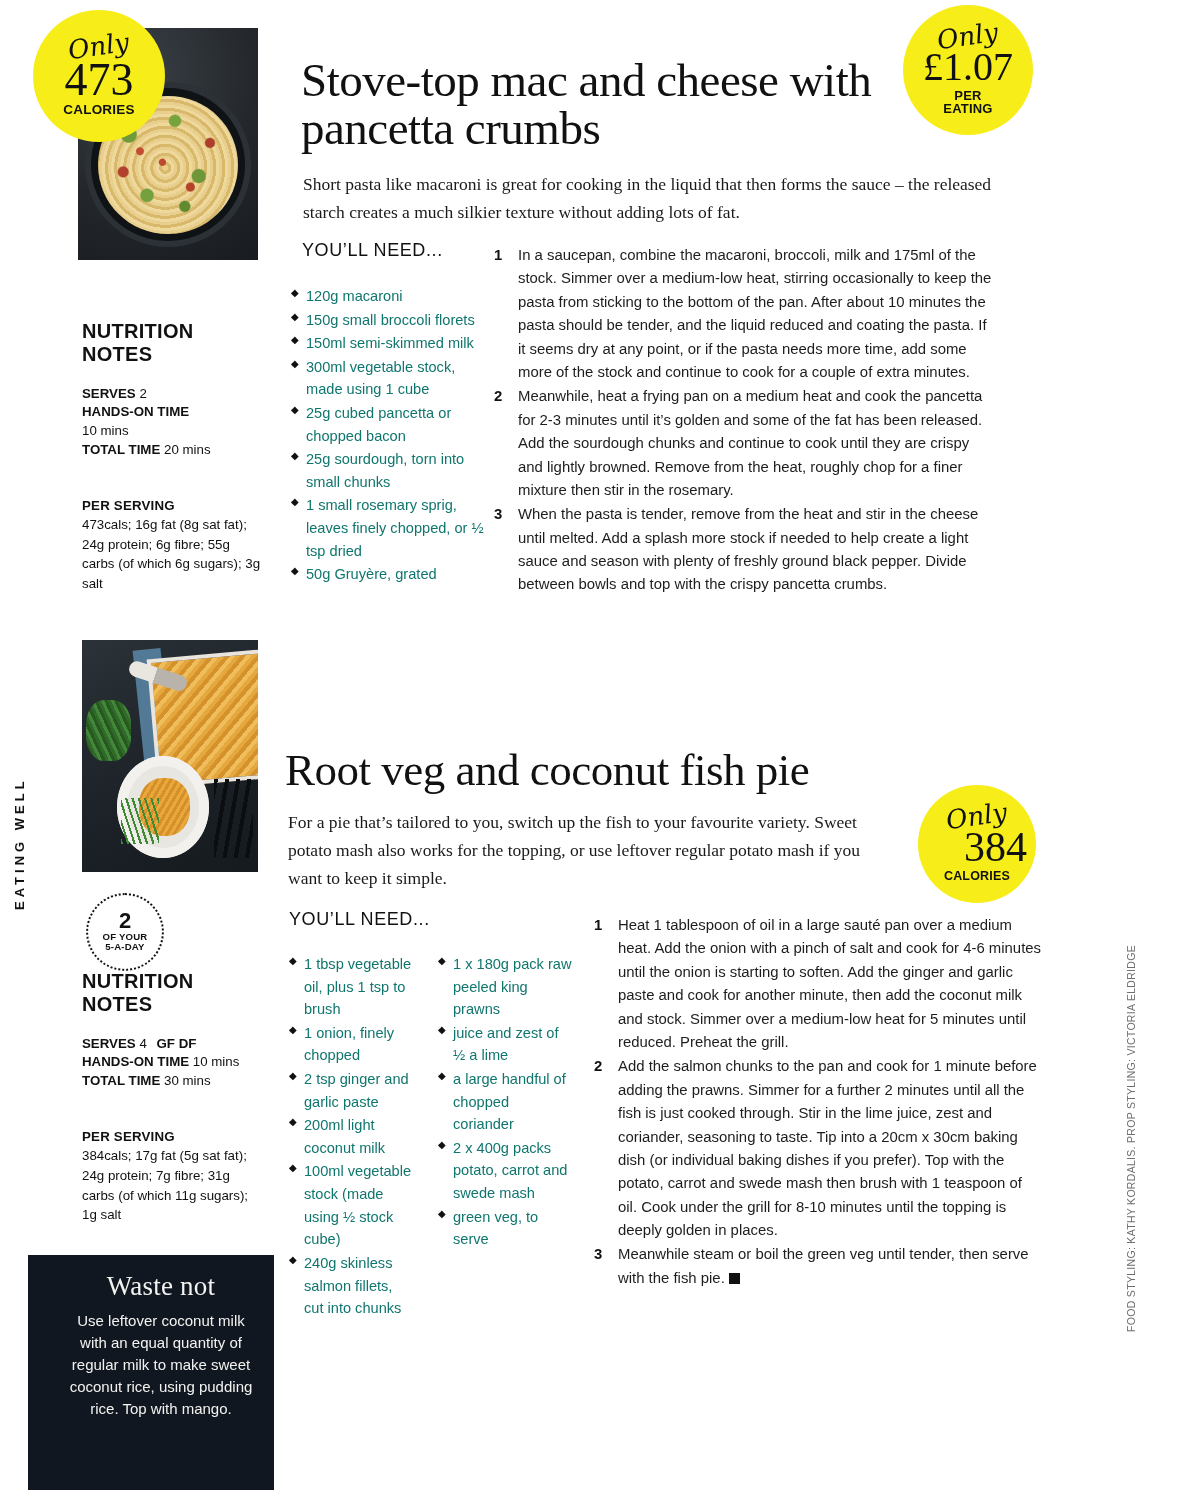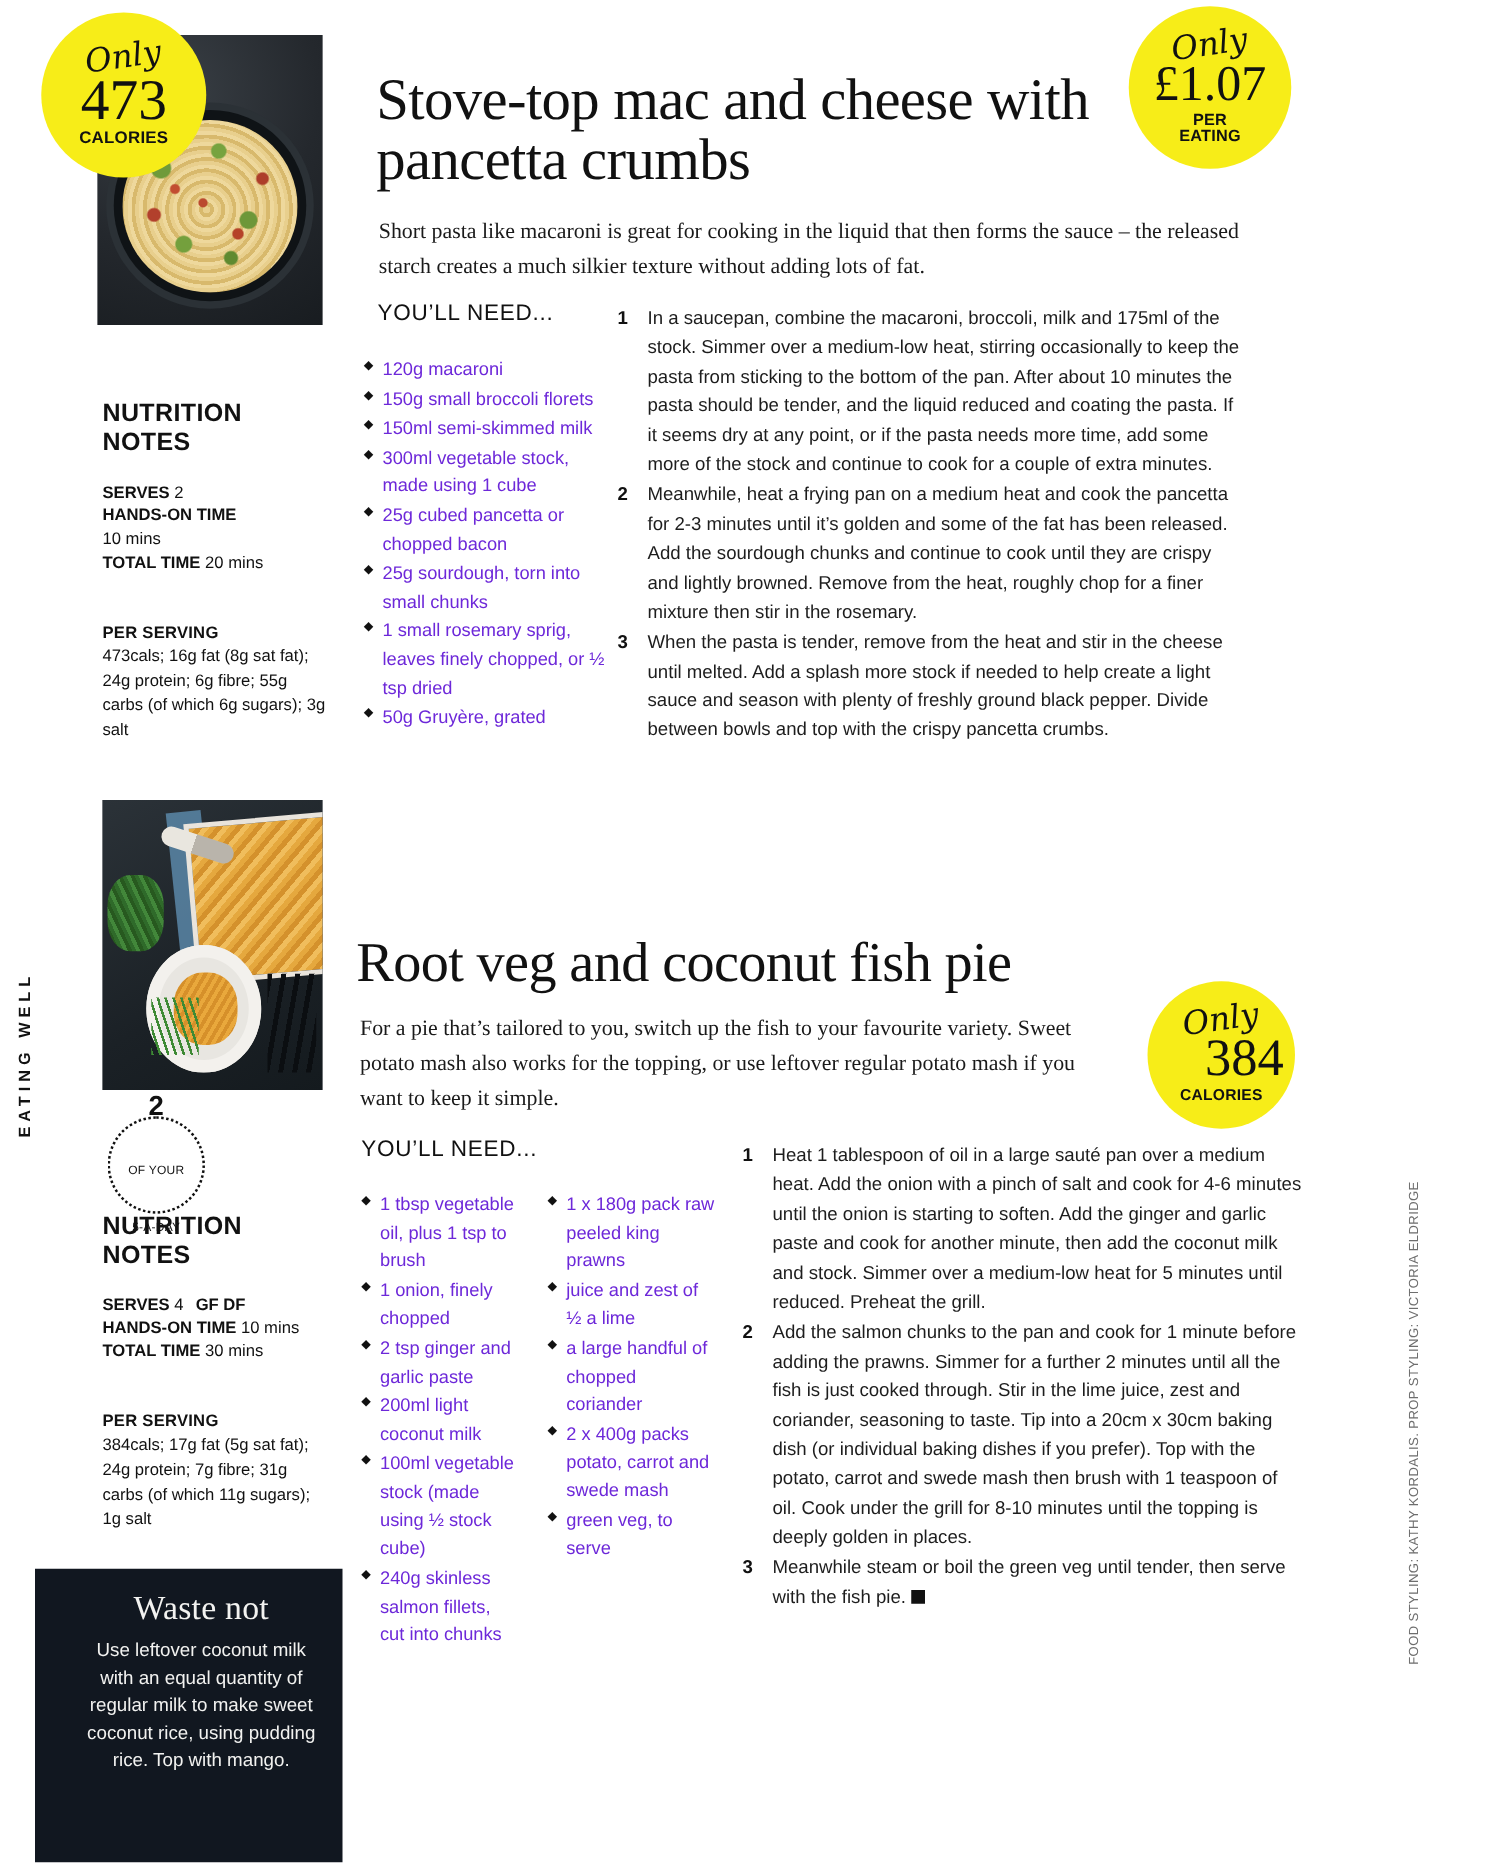--- a/index.html
+++ b/index.html
@@ -187,21 +187,21 @@
   #yn-1{left:302px;top:240px;}
   #yn-2{left:289px;top:909px;}
 
   
   .ing-list{
     position:absolute;
     list-style:none;
     margin:0;padding:0;
     font-size:14.6px;
     line-height:1.55;
-    color:#6d28d9;
+    color:#0f766e;
   }
   .ing-list li{
     position:relative;
     padding-left:15px;
     margin-bottom:1px;
   }
   .ing-list li:before{
     content:"\25C6";
     position:absolute;left:0;top:0;
     font-size:10px;
@@ -246,21 +246,21 @@
     left:86px;top:893px;
     width:74px;height:74px;
     border-radius:50%;
     border:2.5px dotted #111;
     display:flex;flex-direction:column;
     align-items:center;justify-content:center;
     text-align:center;
     color:#111;
   }
   .fiveaday .n{font-size:22px;font-weight:700;line-height:.95;}
-  .fiveaday .t{font-size:9.6px;font-weight:400;line-height:1.12;letter-spacing:.2px;margin-top:36px;}
+  .fiveaday .t{font-size:9.6px;font-weight:700;line-height:1.12;letter-spacing:.2px;}
 
   
   .nutrition{position:absolute;width:180px;color:#111;}
   #nut-1{left:82px;top:320px;}
   #nut-2{left:82px;top:970px;}
 
   .nut-head{
     font-size:20px;
     font-weight:700;
     line-height:1.14;

